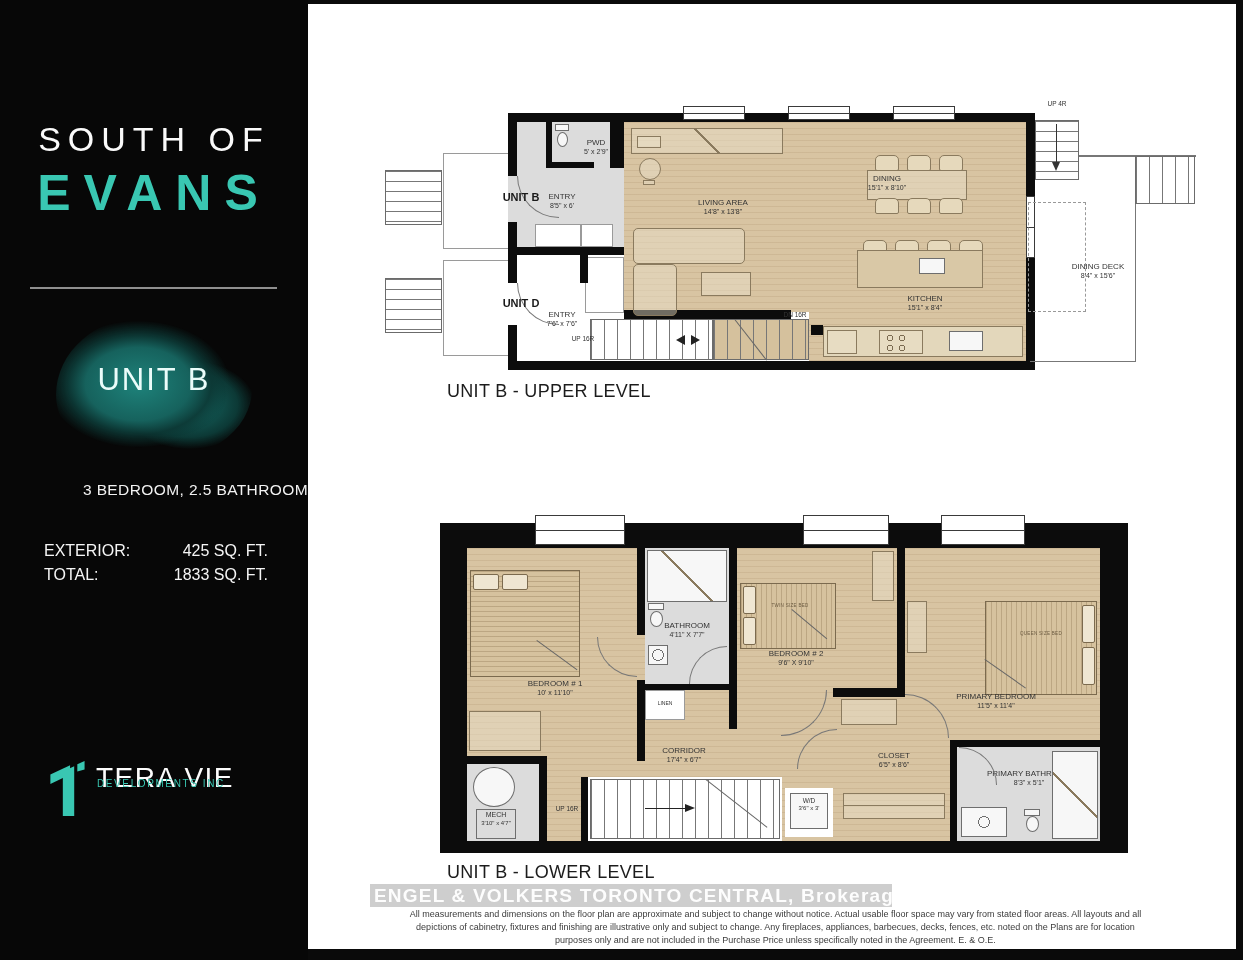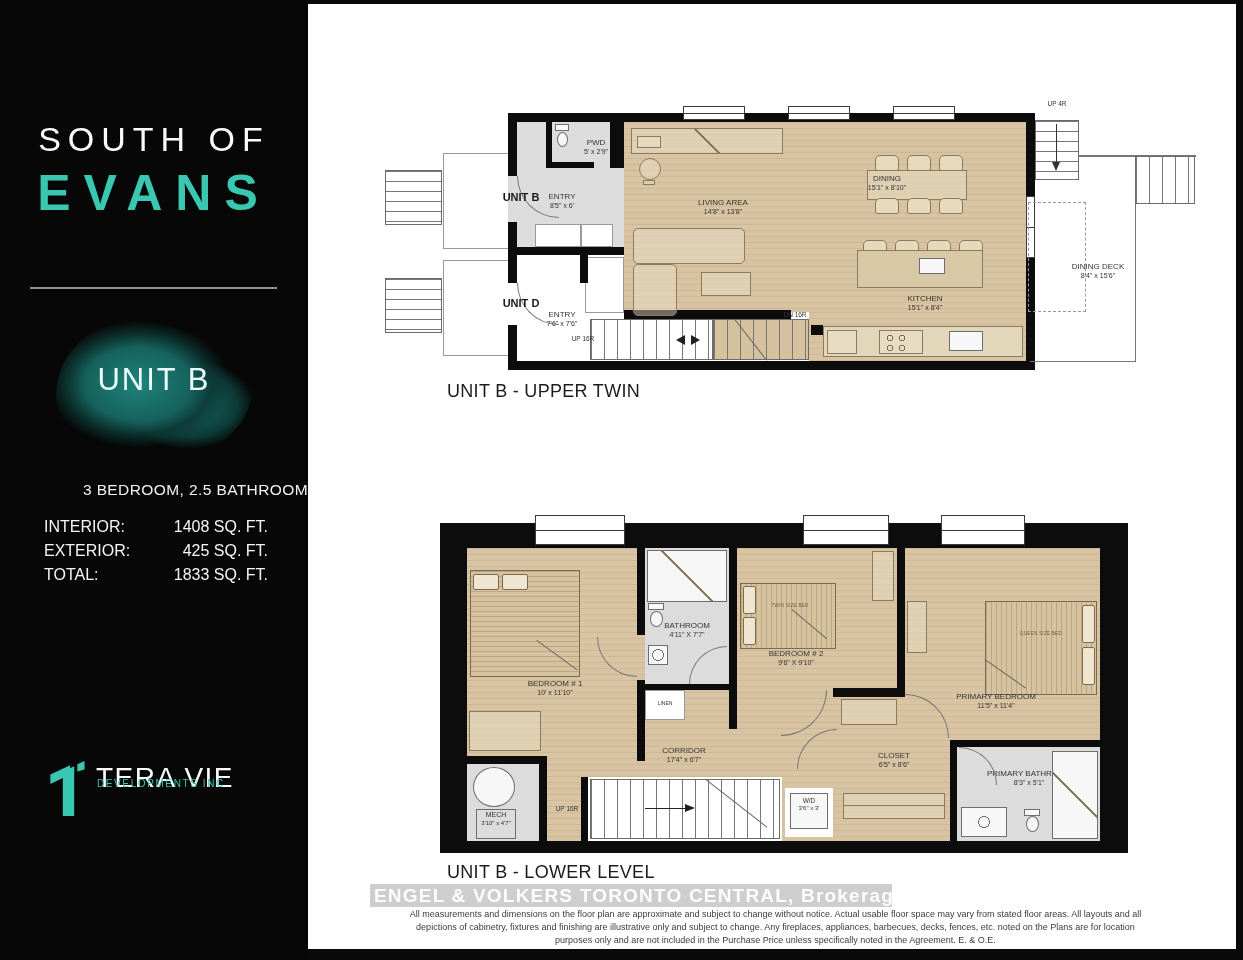--- a/index.html
+++ b/index.html
@@ -71,24 +71,20 @@
 
 <div class="poster">
 
   <div class="sidebar">
     <div class="brand1">SOUTH OF</div>
     <div class="brand2">EVANS</div>
     <div class="divider"></div>
     <div class="splash"></div>
     <div class="unitname">UNIT B</div>
     <div class="config">3 BEDROOM, 2.5 BATHROOM</div>
-    <div class="statrow" style="top:518px">
-      <span class="sl">INTERIOR:</span>
-      <span class="sv">1408 SQ. FT.</span>
-    </div>
     <div class="statrow" style="top:542px">
       <span class="sl">EXTERIOR:</span>
       <span class="sv">425 SQ. FT.</span>
     </div>
     <div class="statrow" style="top:566px">
       <span class="sl">TOTAL:</span>
       <span class="sv">1833 SQ. FT.</span>
     </div>
     <div class="logo">
       <svg width="44" height="58" viewBox="0 0 34 56">
@@ -213,21 +209,21 @@
       <div class="rail" style="left:696px;top:57px;width:117px;height:2px"></div>
       <div class="stairs v" style="left:752px;top:58px;width:60px;height:48px"></div>
       <div class="rail" style="left:752px;top:106px;width:1px;height:158px"></div>
       <div class="rail" style="left:647px;top:263px;width:106px;height:1px"></div>
       <div class="dash" style="left:645px;top:104px;width:58px;height:110px"></div>
       <div class="lbl" style="left:640px;top:164px;width:150px">
         <span class="nm">DINING DECK</span>
         <span class="dm">8'4" x 15'6"</span>
       </div>
     </div>
-    <div class="plantitle" style="left:139px;top:381px">UNIT B - UPPER TWIN</div>
+    <div class="plantitle" style="left:139px;top:381px">UNIT B - UPPER LEVEL</div>
 
     <div class="plan" style="left:132px;top:513px;width:690px;height:340px">
       <div class="lunitbox" style="left:0;top:10px;width:688px;height:330px"></div>
       <div class="wood" style="left:27px;top:35px;width:633px;height:293px"></div>
       <div class="gray" style="left:205px;top:35px;width:84px;height:136px"></div>
       <div class="gray" style="left:27px;top:251px;width:76px;height:77px"></div>
       <div class="gray" style="left:517px;top:234px;width:143px;height:94px"></div>
       <div class="white" style="left:148px;top:264px;width:194px;height:64px"></div>
       <div class="white" style="left:345px;top:275px;width:48px;height:49px"></div>
 

